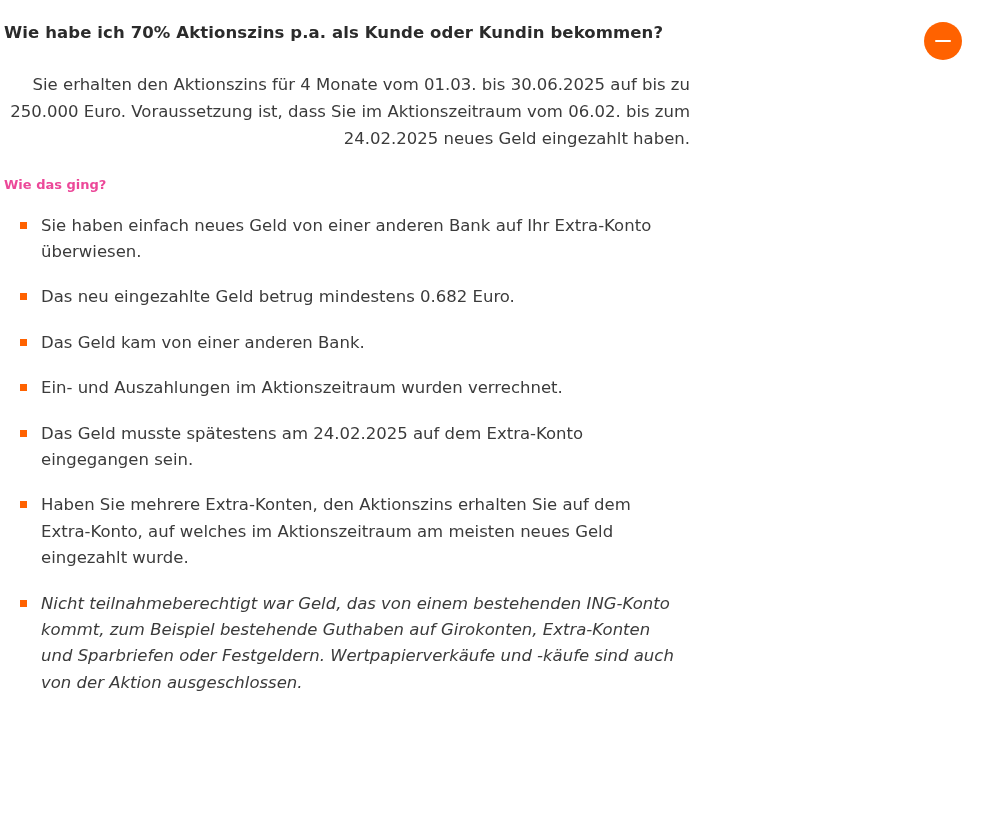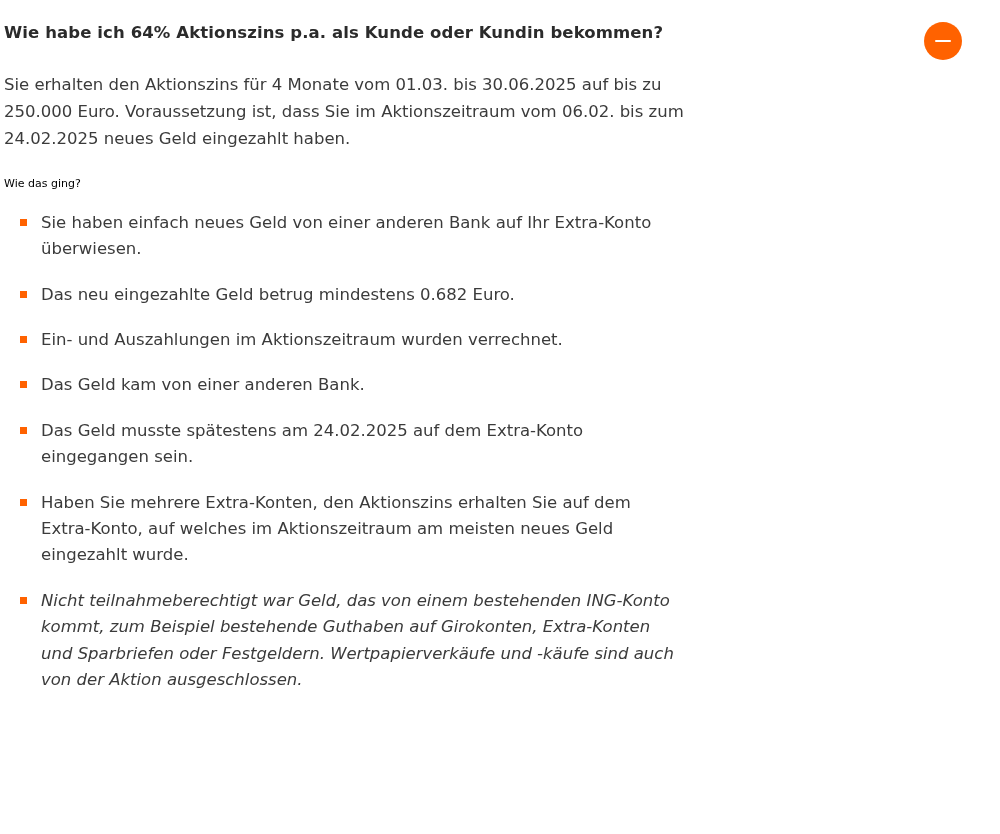--- a/index.html
+++ b/index.html
@@ -32,25 +32,26 @@
     color: #2b2b2b;
     line-height: 1.35;
     margin: 0 0 28px 0;
     letter-spacing: 0.1px;
   }
   .intro-paragraph {
     font-size: 16.5px;
     line-height: 1.62;
     color: #3b3b3b;
     margin: 0 0 24px 0;
+    text-align: right;
   }
   .sub-heading {
-    font-size: 11px;
-    font-weight: normal;
-    color: #000000;
+    font-size: 13px;
+    font-weight: bold;
+    color: #ec4899;
     margin: 0 0 18px 0;
     line-height: 1.4;
   }
   ul.bullet-list {
     list-style: none;
     margin: 16px;
     padding: 0;
   }
   ul.bullet-list li {
     position: relative;
@@ -100,42 +101,42 @@
 <body>
 
 <div class="faq-panel">
 
   <button class="collapse-button">
     <span class="minus-bar"></span>
   </button>
 
   <div class="content">
 
-    <h2 class="faq-question">Wie habe ich 64% Aktionszins p.a. als Kunde oder Kundin bekommen?</h2>
+    <h2 class="faq-question">Wie habe ich 70% Aktionszins p.a. als Kunde oder Kundin bekommen?</h2>
 
     <p class="intro-paragraph">Sie erhalten den Aktionszins für 4 Monate vom 01.03. bis 30.06.2025 auf bis zu 250.000 Euro. Voraussetzung ist, dass Sie im Aktionszeitraum vom 06.02. bis zum 24.02.2025 neues Geld eingezahlt haben.</p>
 
     <h3 class="sub-heading">Wie das ging?</h3>
 
     <ul class="bullet-list">
       <li>
         <span class="bullet-marker"></span>
         <span>Sie haben einfach neues Geld von einer anderen Bank auf Ihr Extra-Konto überwiesen.</span>
       </li>
       <li>
         <span class="bullet-marker"></span>
         <span>Das neu eingezahlte Geld betrug mindestens 0.682 Euro.</span>
       </li>
       <li>
         <span class="bullet-marker"></span>
-        <span>Ein- und Auszahlungen im Aktionszeitraum wurden verrechnet.</span>
+        <span>Das Geld kam von einer anderen Bank.</span>
       </li>
       <li>
         <span class="bullet-marker"></span>
-        <span>Das Geld kam von einer anderen Bank.</span>
+        <span>Ein- und Auszahlungen im Aktionszeitraum wurden verrechnet.</span>
       </li>
       <li>
         <span class="bullet-marker"></span>
         <span>Das Geld musste spätestens am 24.02.2025 auf dem Extra-Konto eingegangen sein.</span>
       </li>
       <li>
         <span class="bullet-marker"></span>
         <span>Haben Sie mehrere Extra-Konten, den Aktionszins erhalten Sie auf dem Extra-Konto, auf welches im Aktionszeitraum am meisten neues Geld eingezahlt wurde.</span>
       </li>
       <li>

